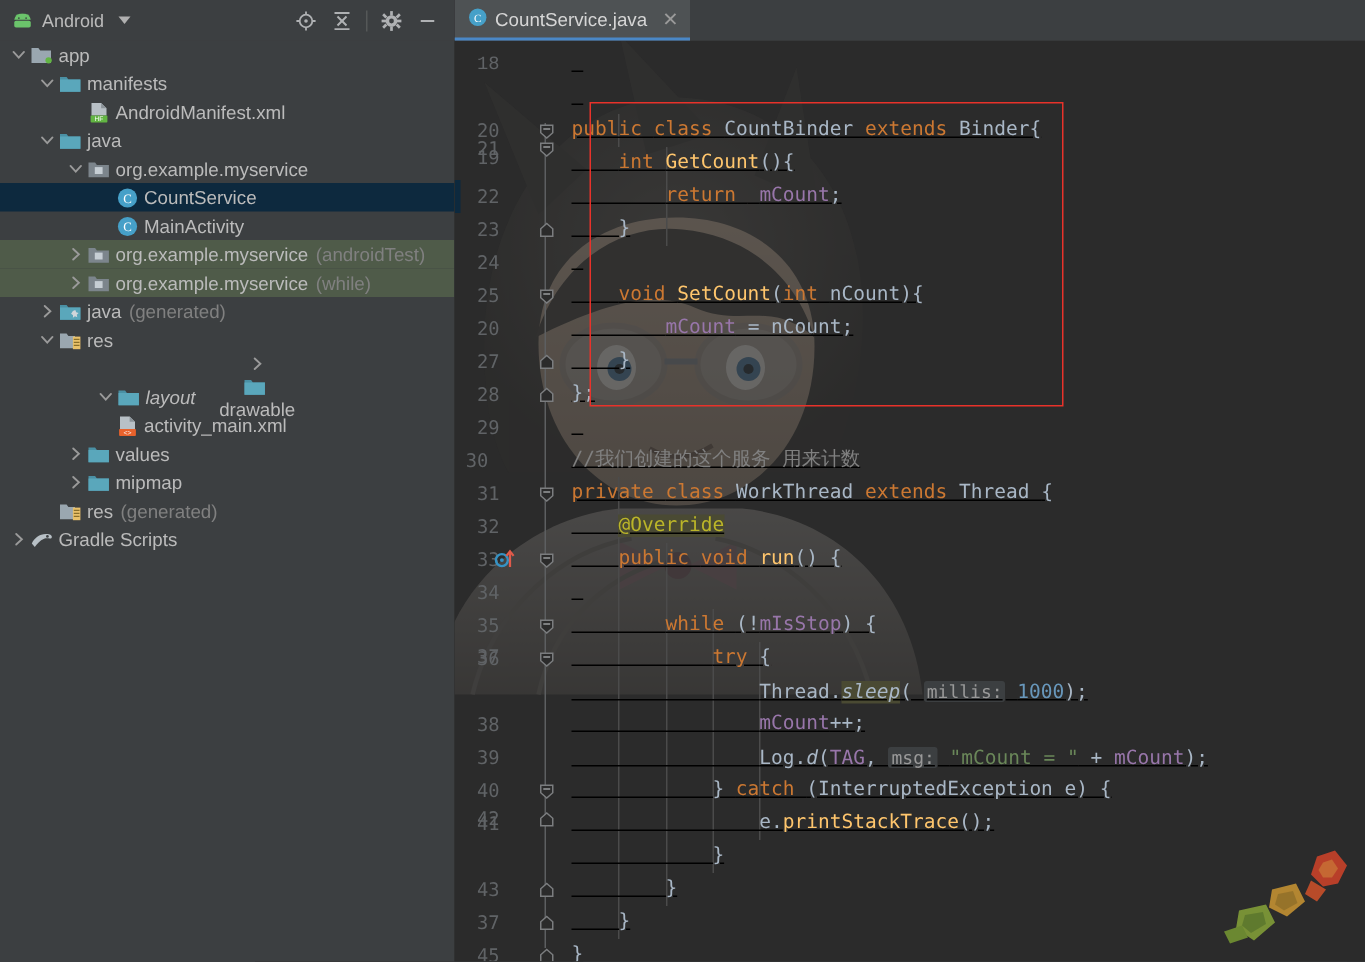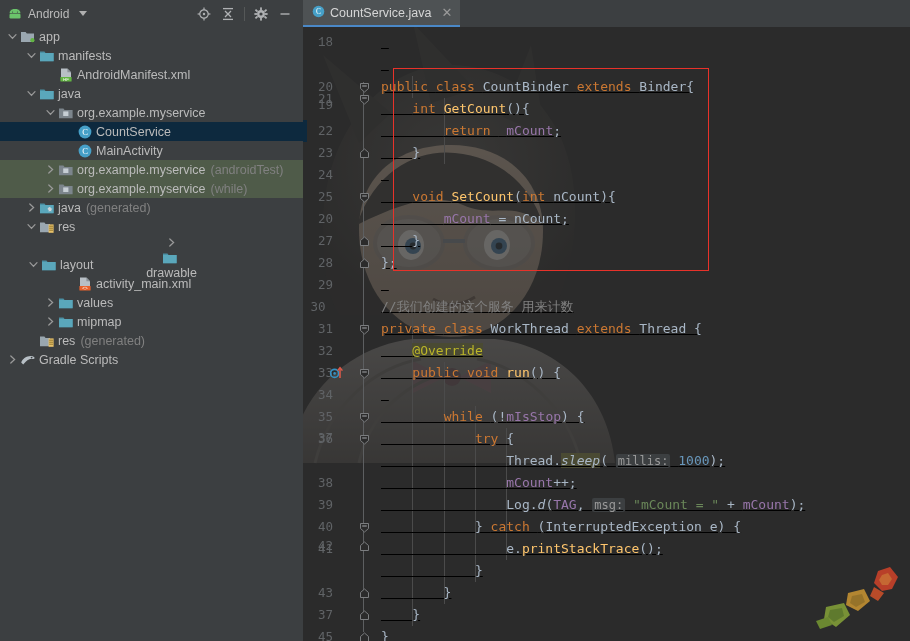--- a/index.html
+++ b/index.html
@@ -436,21 +436,21 @@
             </svg>
           </span>
           <span class="node-icon">
             <svg width="16" height="16" viewBox="0 0 16 16">
               <path d="M1 3.4 h4.4 l1.2 1.6 H14.6 v8.2 H1 Z" fill="#4a90a4"></path>
               <path d="M1 5 h13.6 v8.2 H1 Z" fill="#5aa7bb"></path>
             </svg>
           </span>
           <span class="node-label">drawable</span>
         </div>
-        <div class="tree-row" style="padding-left: 27px;">
+        <div class="tree-row" style="padding-left: 64px; font-style: italic;">
           <span class="arrow">
             <svg width="9" height="9" viewBox="0 0 9 9">
               <path d="M1 2.6 L4.5 6.4 L8 2.6" fill="none" stroke="#9a9a9a" stroke-width="1.25" stroke-linecap="round"></path>
             </svg>
           </span>
           <span class="node-icon">
             <svg width="16" height="16" viewBox="0 0 16 16">
               <path d="M1 3.4 h4.4 l1.2 1.6 H14.6 v8.2 H1 Z" fill="#4a90a4"></path>
               <path d="M1 5 h13.6 v8.2 H1 Z" fill="#5aa7bb"></path>
             </svg>

